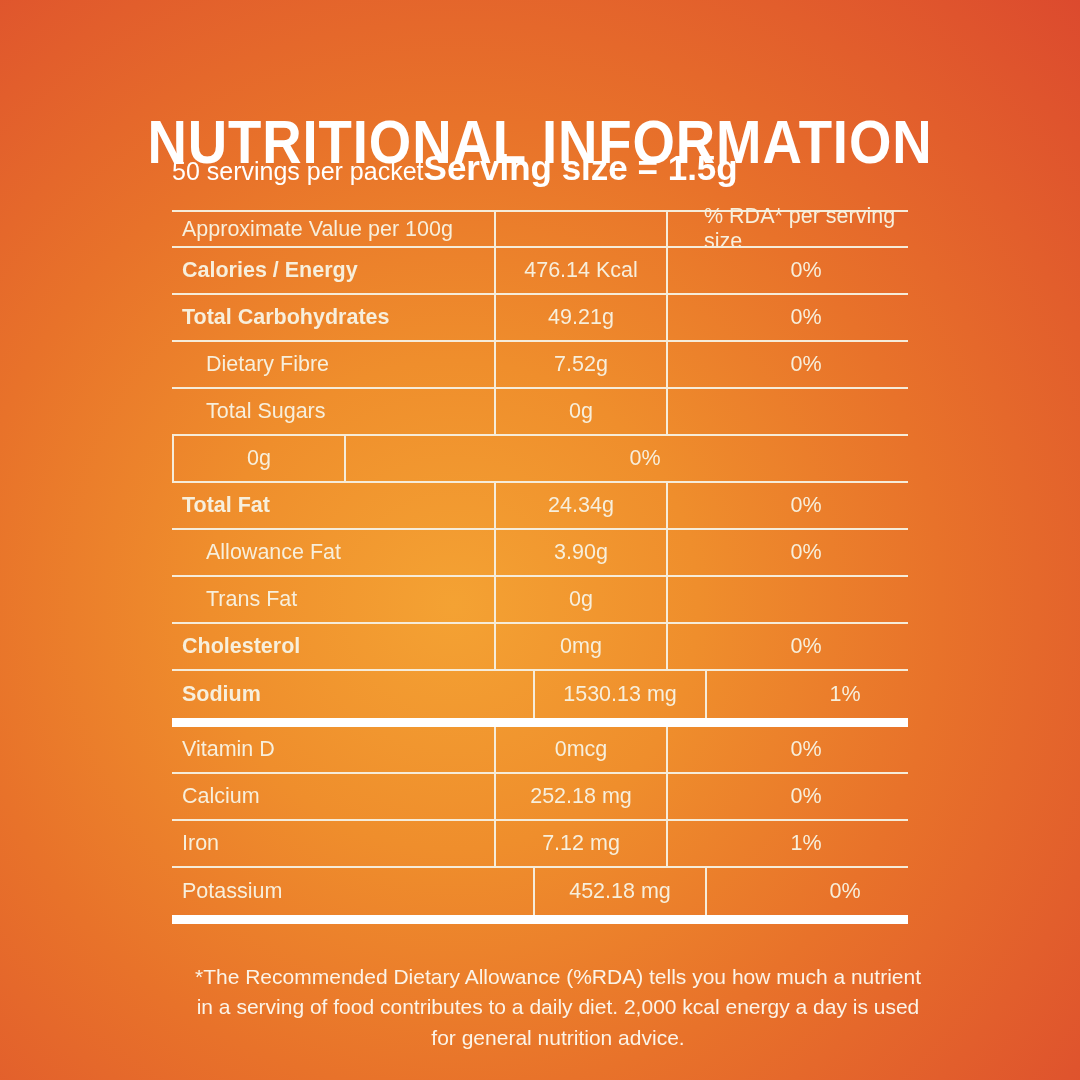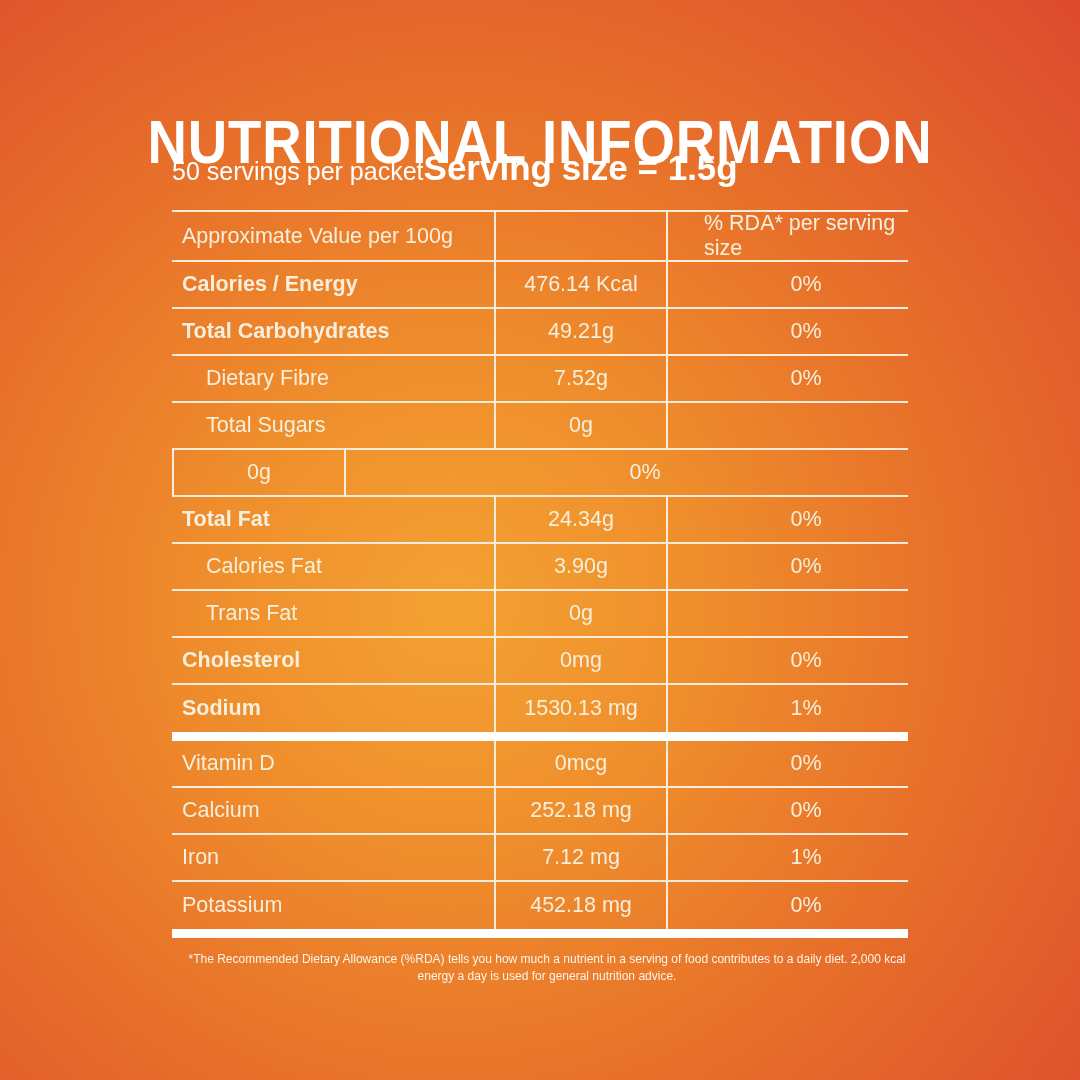--- a/index.html
+++ b/index.html
@@ -44,22 +44,22 @@
   .table{
     position:absolute;left:172px;top:210px;width:736px;
     color:var(--text-light);
   }
   .row{
     display:flex;align-items:stretch;
     height:47px;
     border-bottom:2px solid var(--line);
     box-sizing:border-box;
   }
-  .row.header-row{height:52px;border-top:2px solid var(--line);}
-  .row.no-border{border-bottom:none;}
+  .row.header-row{height:38px;border-top:2px solid var(--line);}
+  .row.no-border{border-bottom:none;gap:39px;}
   .c1{
     width:322px;box-sizing:border-box;
     display:flex;align-items:center;
     padding-left:10px;
     font-size:21.5px;
   }
   .c2{
     width:174px;box-sizing:border-box;
     display:flex;align-items:center;justify-content:center;
     border-left:2px solid var(--line);
@@ -71,23 +71,23 @@
     display:flex;align-items:center;justify-content:center;
     font-size:21.5px;
     padding-left:36px;
   }
   .row.bold .c1{font-weight:bold;}
   .row.indent-1 .c1{padding-left:34px;}
   .row.indent-2 .c1{padding-left:54px;}
   .thick-divider{height:9px;background:var(--divider-white);}
   .footnote{
     position:absolute;left:172px;top:944px;width:736px;
-    margin:7px;
+    margin:18px;
     text-align:center;
-    font-size:12px;line-height:1.45;
+    font-size:21px;line-height:1.45;
     color:#fbf4e8;
   }
 </style>
 </head>
 <body>
 
 <div class="canvas">
 
   <h1 class="title">NUTRITIONAL INFORMATION</h1>
 
@@ -133,21 +133,21 @@
     <div class="c3 rda">0%</div>
   </div>
 
   <div class="row indent-0 bold">
     <div class="c1 label">Total Fat</div>
     <div class="c2 value">24.34g</div>
     <div class="c3 rda">0%</div>
   </div>
 
   <div class="row indent-1">
-    <div class="c1 label">Calories Fat</div>
+    <div class="c1 label">Allowance Fat</div>
     <div class="c2 value">3.90g</div>
     <div class="c3 rda">0%</div>
   </div>
 
   <div class="row indent-1">
     <div class="c1 label">Trans Fat</div>
     <div class="c2 value">0g</div>
     <div class="c3 rda"></div>
   </div>
 

